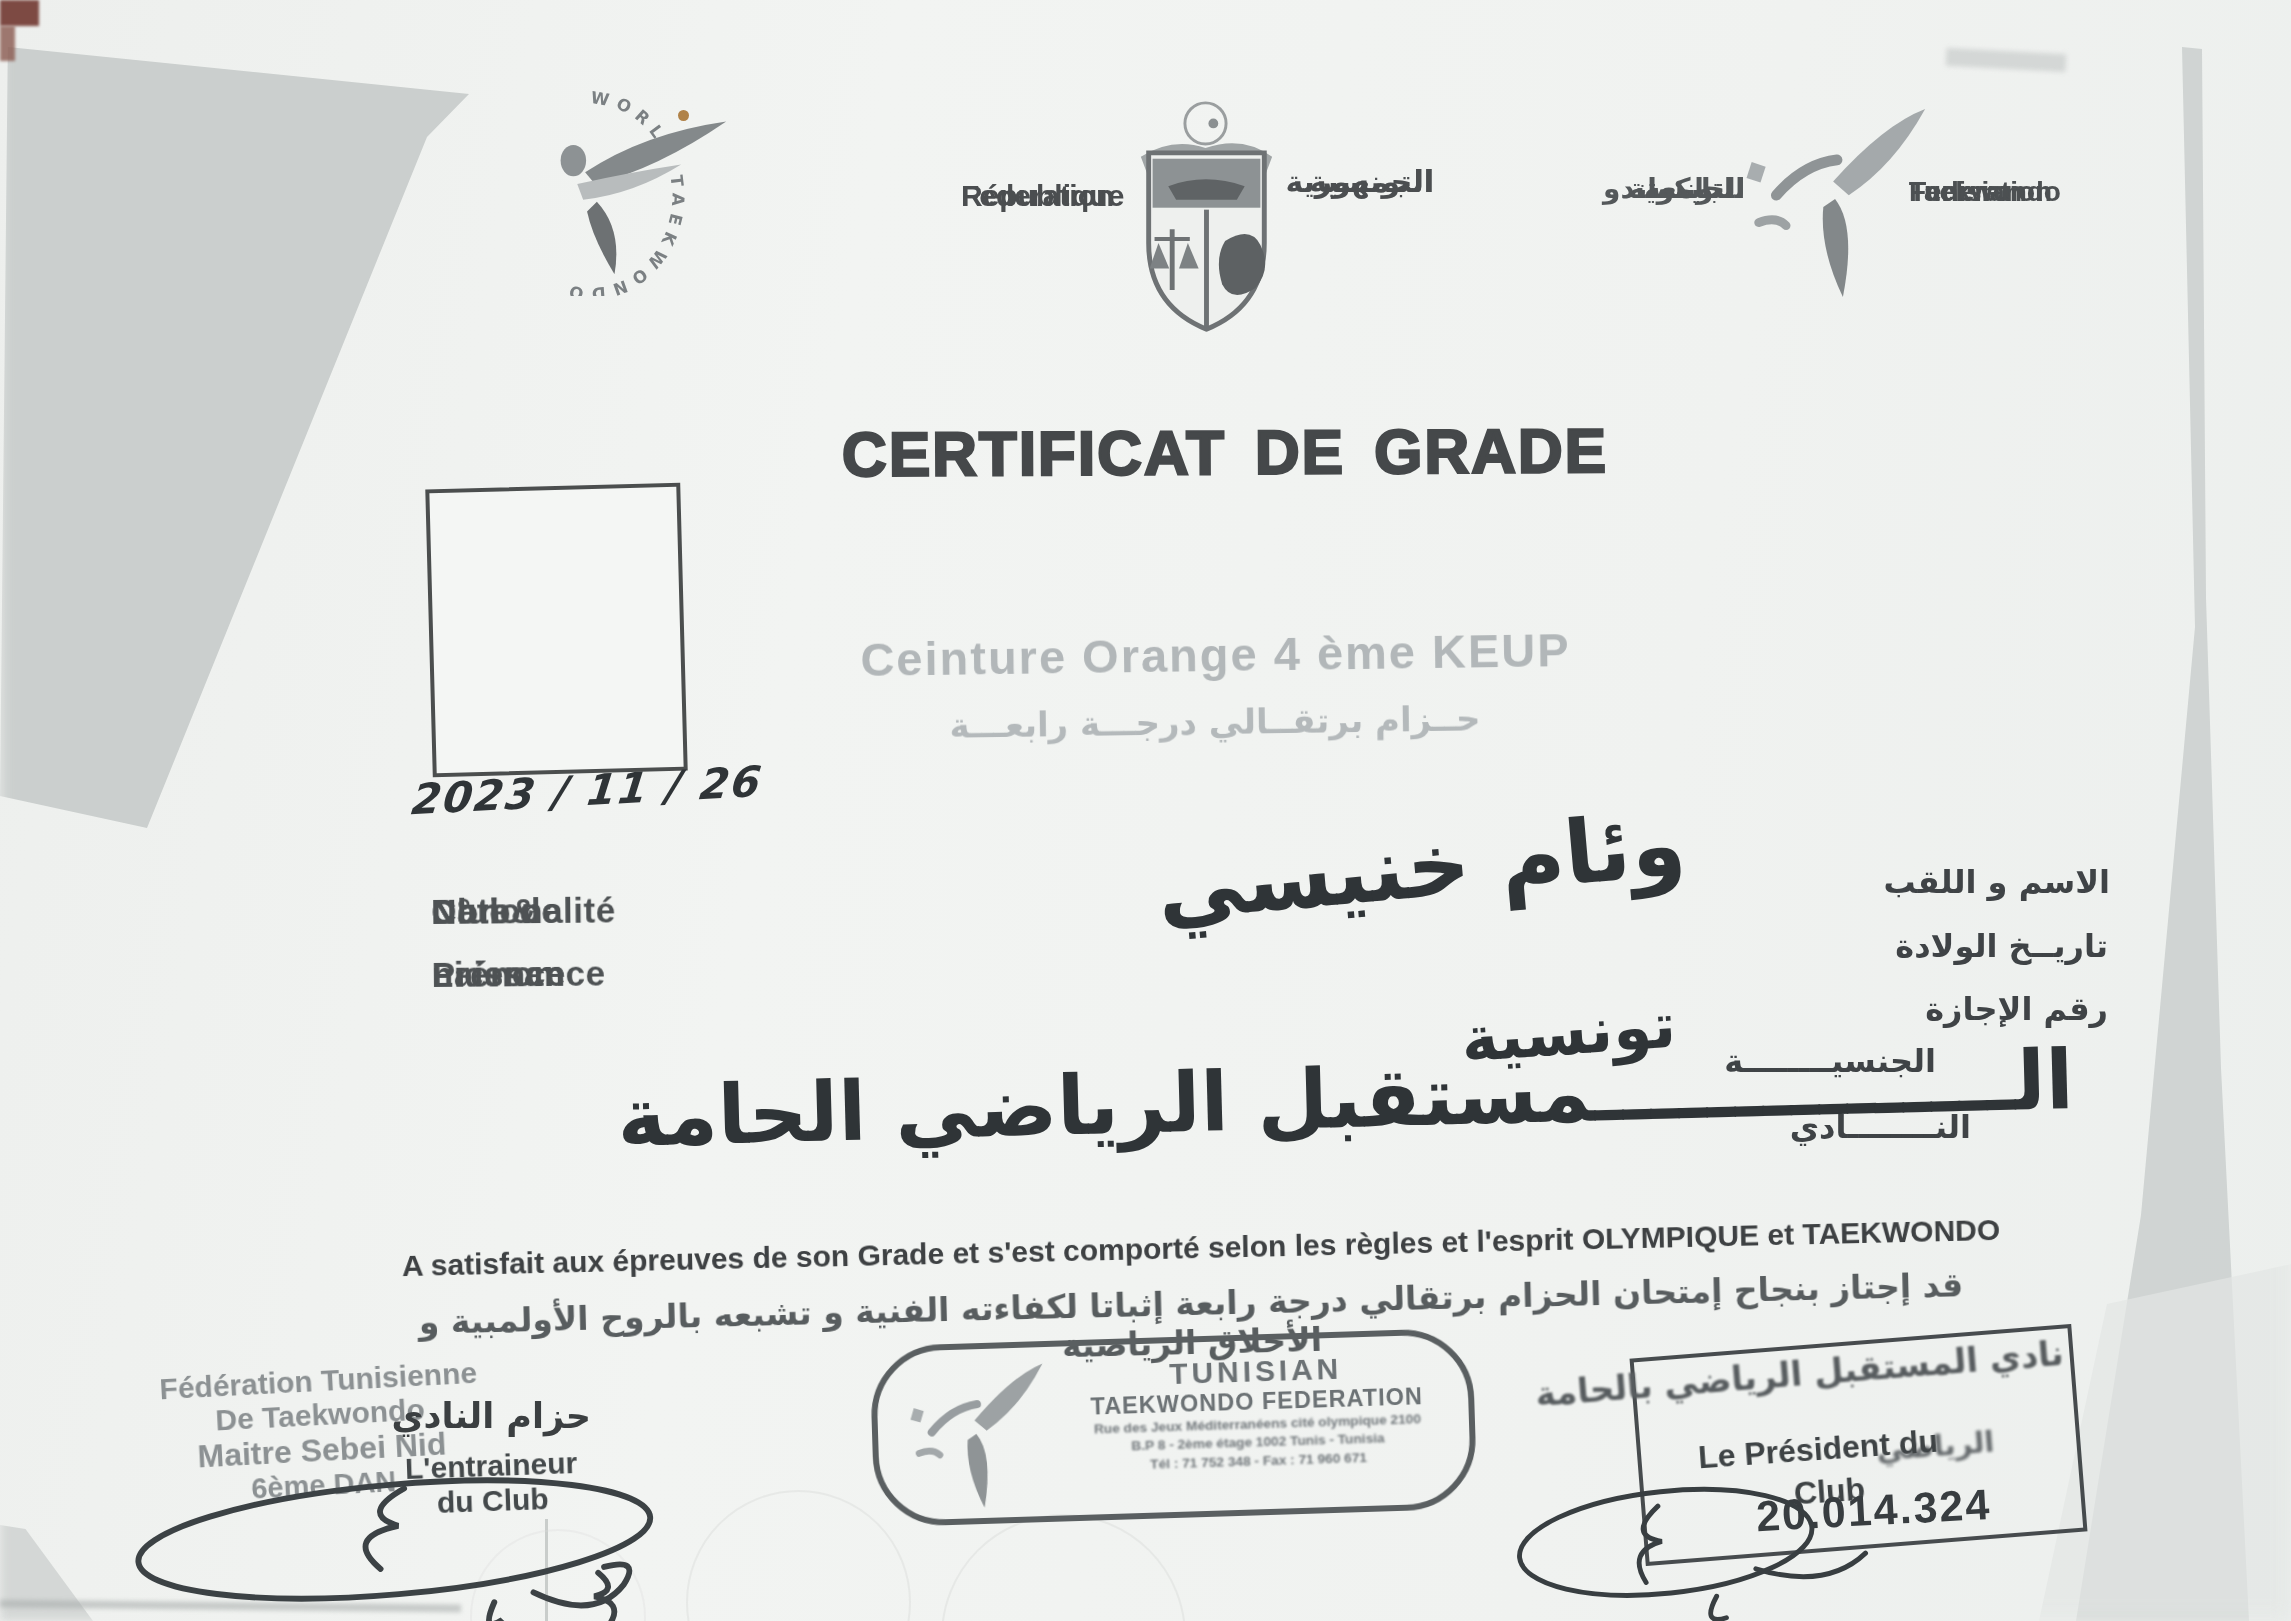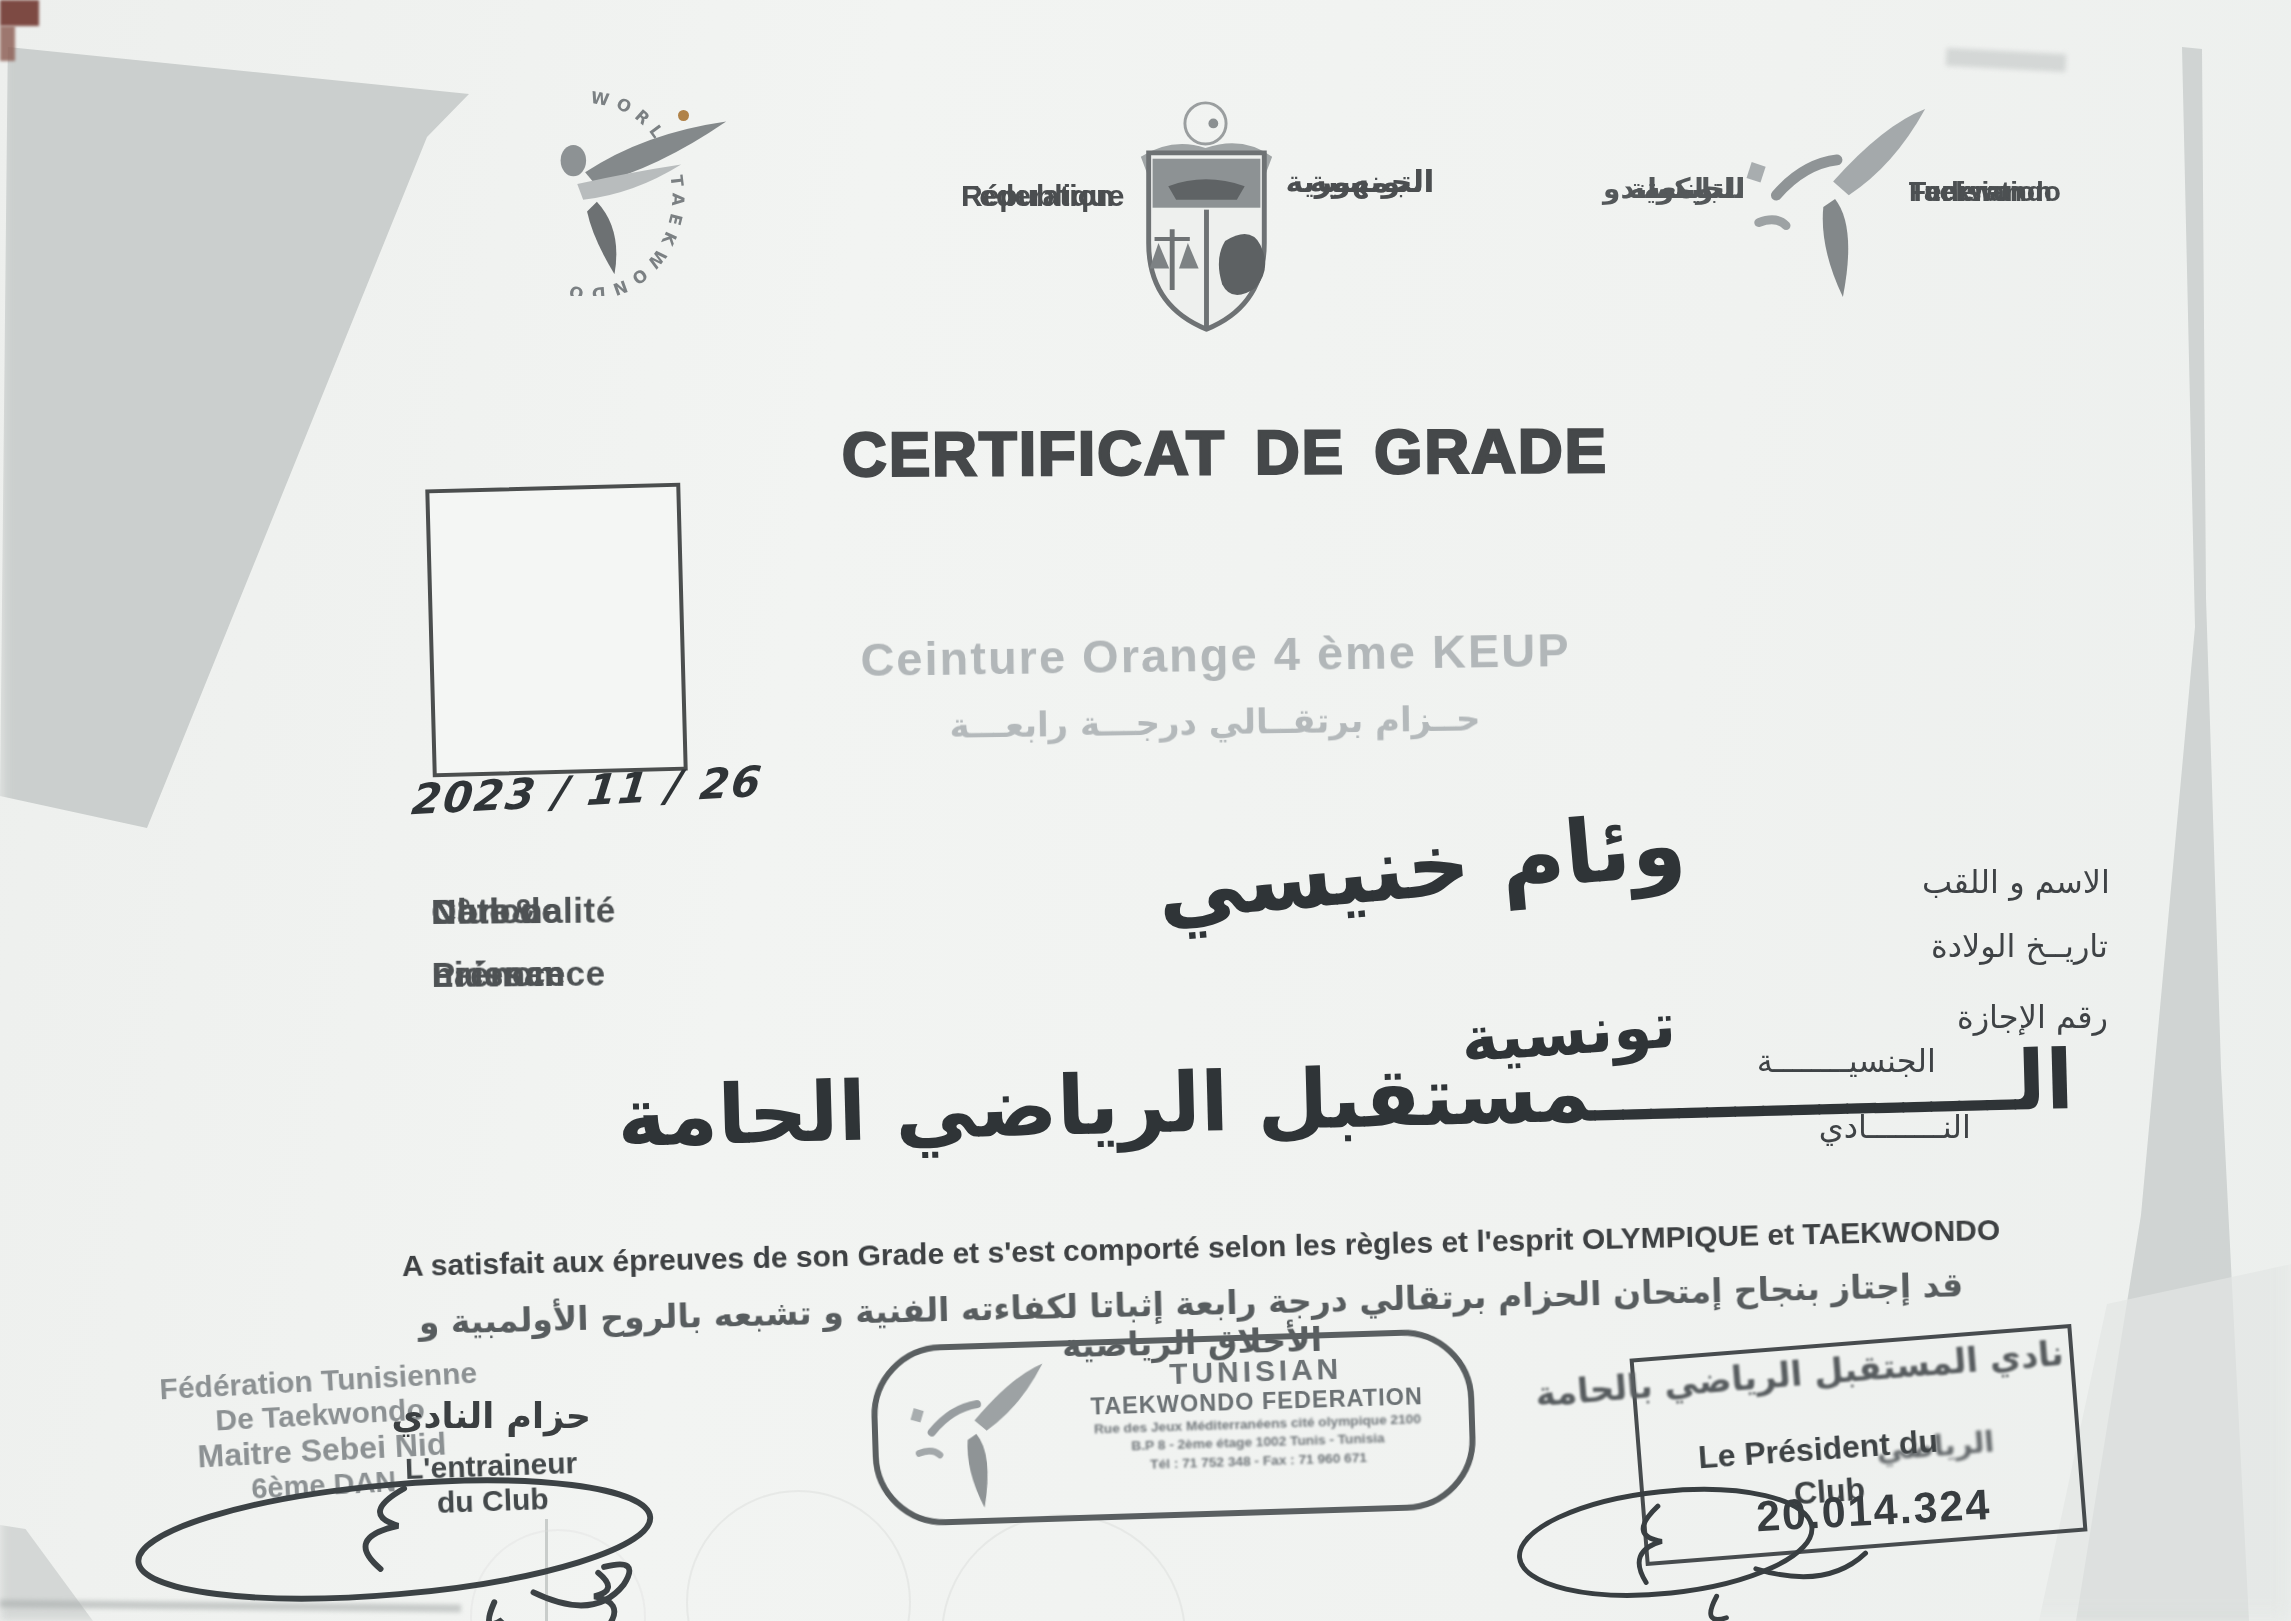--- a/index.html
+++ b/index.html
@@ -55,24 +55,24 @@
 
   
   #photo-box{left:429px;top:486px;width:255px;height:288px;border:4.9px solid #4b4e4e;
     background:#f4f6f4;transform:rotate(-1.5deg);}
   #hw-date{left:412px;top:766px;font-size:42px;font-style:italic;font-weight:bold;
     transform:rotate(-3deg) skewX(-10deg);letter-spacing:2px;}
 
   
   #fields-fr{left:431px;top:880px;font-size:35px;line-height:63px;font-weight:bold;
     color:#4e5254;letter-spacing:0.5px;transform:rotate(-.5deg);filter:blur(0.3px);}
-  .f-ar{font-weight:normal;font-size:32px;color:#3f4346;filter:blur(0.3px);white-space:nowrap;}
+  .f-ar{font-weight:bold;font-size:32px;color:#3f4346;filter:blur(0.3px);white-space:nowrap;}
   #far-0{right:182px;top:863px;}
   #far-1{right:184px;top:927px;}
-  #far-2{right:184px;top:990px;margin-top:8px;}
+  #far-2{right:184px;top:990px;}
   #far-3{right:356px;top:1042px;}
   #far-4{right:321px;top:1108px;text-align:center;}
 
   
   #hw-name{right:606px;top:815px;font-size:88px;font-weight:bold;transform:rotate(-5deg);}
   #hw-nat{right:616px;top:996px;font-size:63px;font-weight:bold;transform:rotate(-4deg);}
   #hw-club{right:218px;top:1051px;font-size:82px;font-weight:bold;transform:rotate(-1.5deg);}
 
   
   #statement-fr{left:372px;top:1231px;width:1658px;text-align:center;font-size:30px;font-weight:bold;

